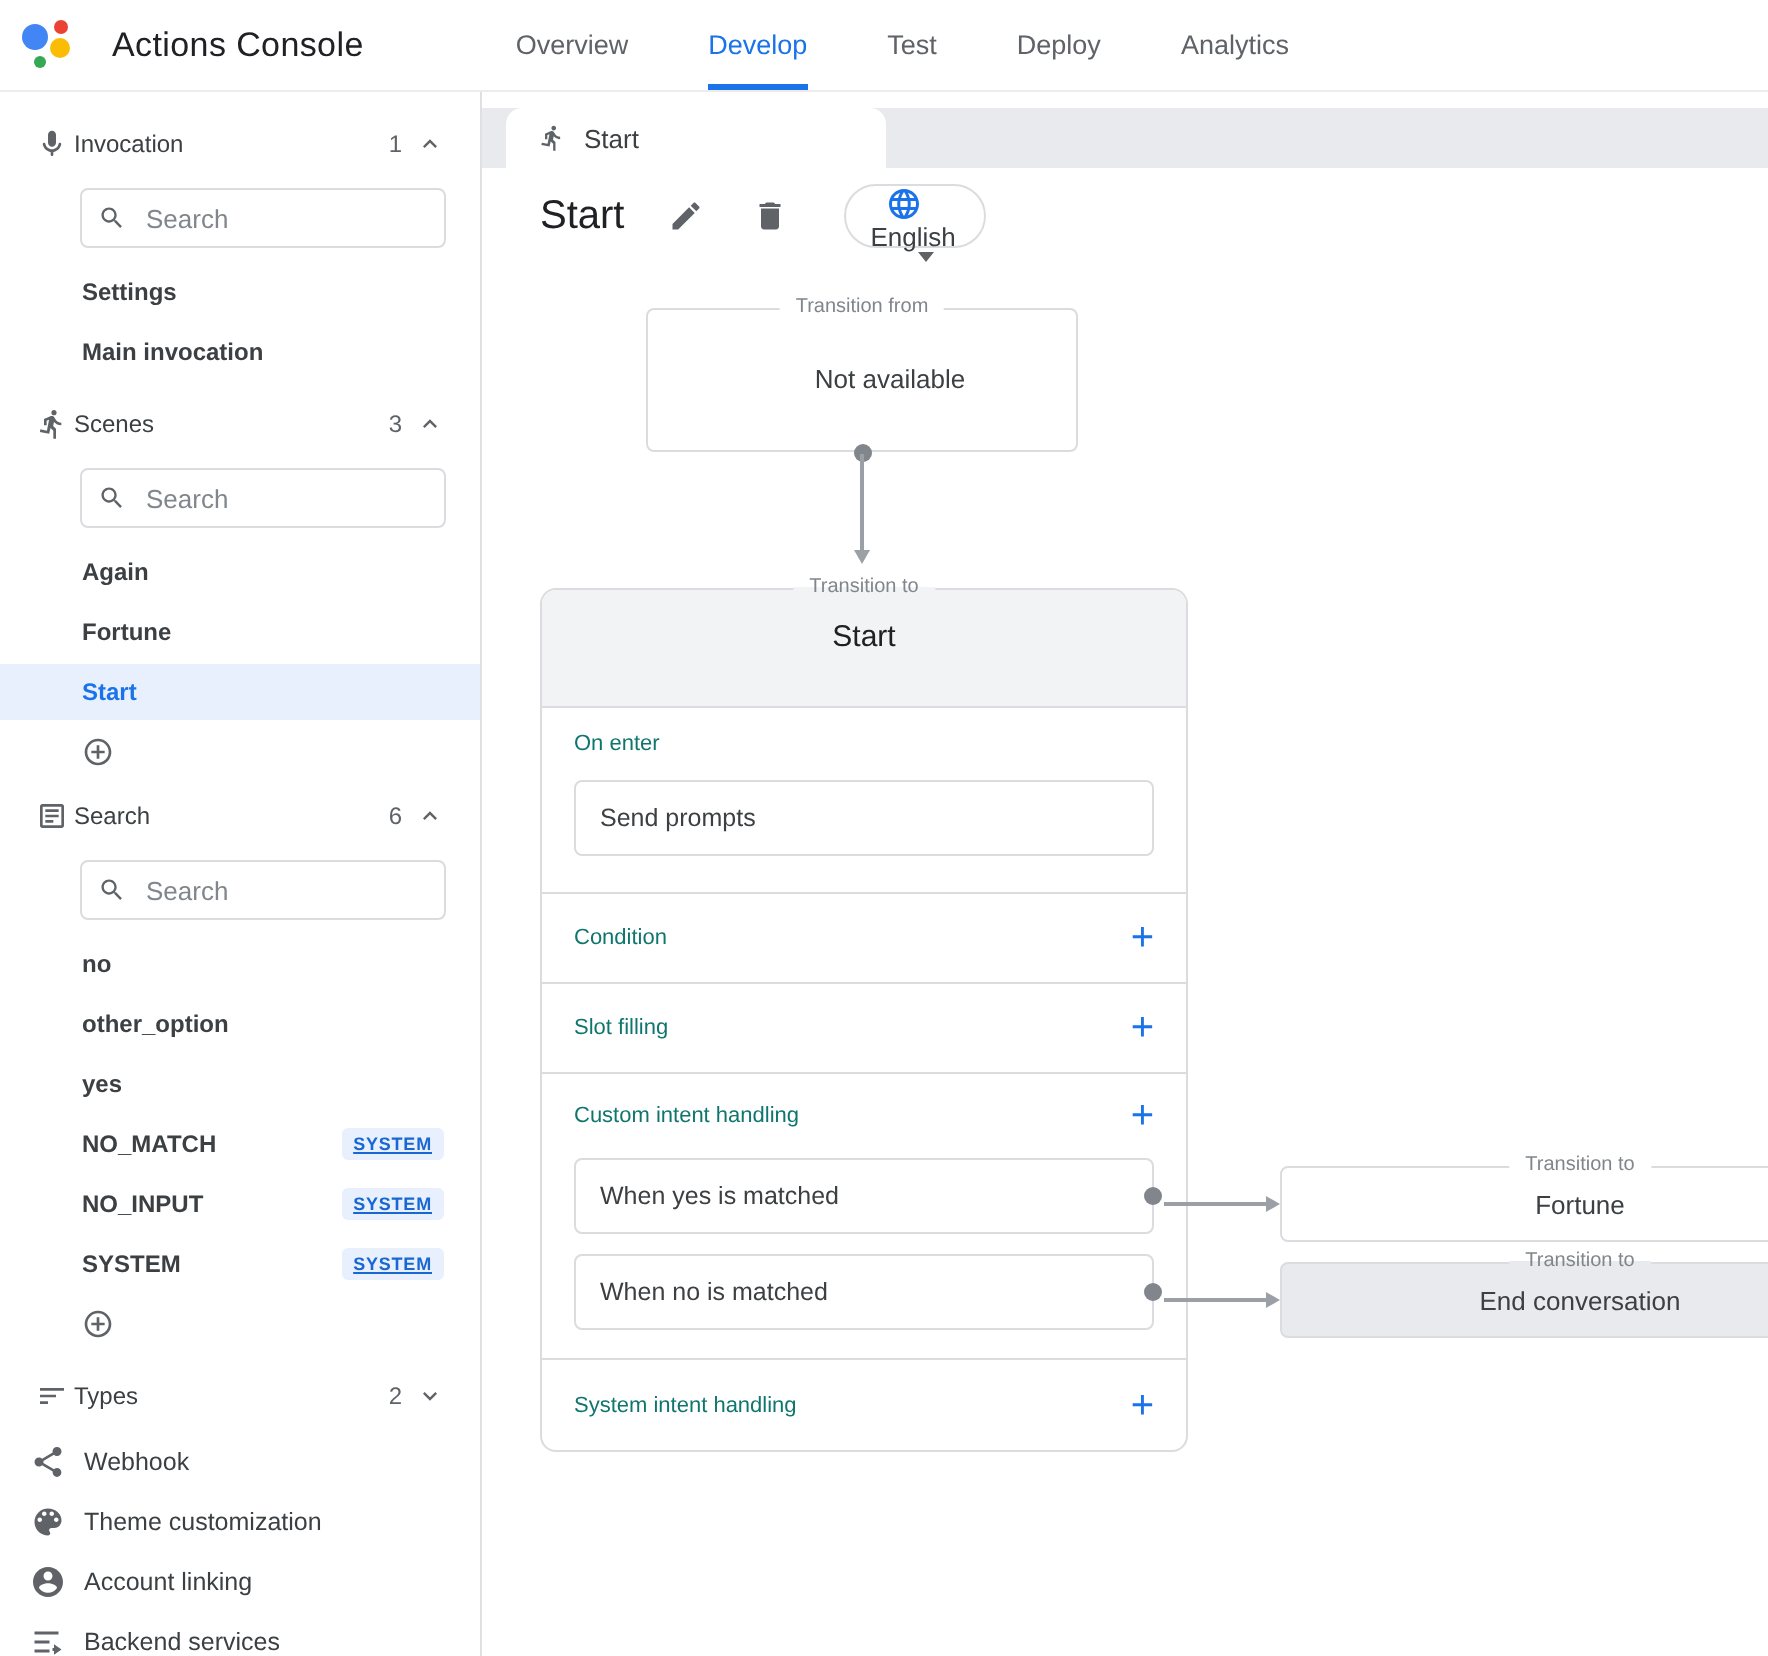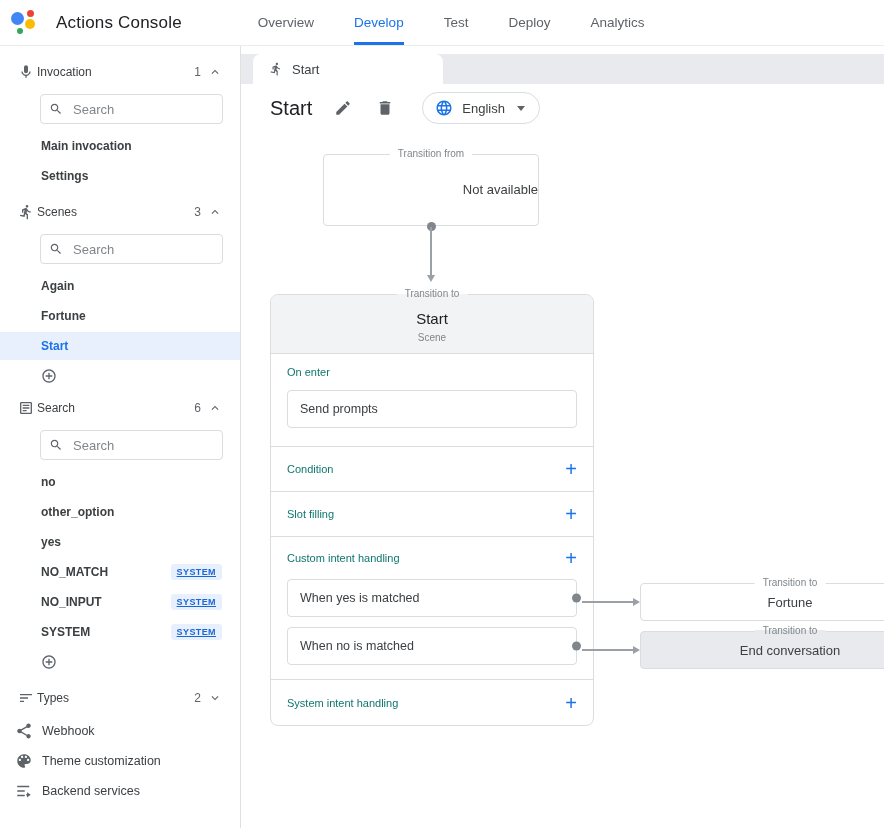--- a/index.html
+++ b/index.html
@@ -63,33 +63,33 @@
   .tab { height:30px; width:190px; background:#fff; border-radius:8px 8px 0 0; display:flex; align-items:center;
     padding-left:16px; gap:9px; font-size:13px; color:#3c4043; cursor:pointer; }
   .tab .sicon { width:14px; height:14px; color:#5f6368; }
   .tab .sicon svg { width:14px; height:14px; display:block; }
   .toolbar { height:48px; display:flex; align-items:center; padding-left:29px; background:#fff; }
   .scene-title { font-size:20px; color:#202124; }
   .tool-btn { background:none; border:none; padding:0; margin-left:22px; width:20px; height:20px; color:#5f6368; cursor:pointer; }
   .tool-btn svg { width:18px; height:18px; display:block; }
   .lang-pill { margin-left:26px; height:32px; border:1px solid #dadce0; border-radius:16px; background:#fff;
     display:flex; align-items:center; padding:0 14px 0 12px; font-size:13px; color:#3c4043; cursor:pointer;
-    font-family:"Liberation Sans", sans-serif; }
+    font-family:"Liberation Sans", sans-serif;flex-direction:column; }
   .lang-pill .sicon { width:18px; height:18px; color:#1a73e8; margin-right:9px; }
   .lang-pill .sicon svg { width:18px; height:18px; display:block; }
   .caret-down { width:0; height:0; border-left:4px solid transparent; border-right:4px solid transparent;
     border-top:5px solid #5f6368; margin-left:12px; }
 
   
   .canvas { position:relative; flex:1; overflow:hidden; background:#fff; }
   .box-label { position:absolute; top:-7px; left:50%; transform:translateX(-50%); background:#fff;
     padding:0 8px; font-size:10px; color:#80868b; white-space:nowrap; }
   .tf-box { position:absolute; left:82px; top:22px; width:216px; height:72px; border:1px solid #dadce0;
     border-radius:4px; background:#fff; }
-  .tf-value { position:absolute; top:27px; left:0; width:100%; text-align:right; font-size:13px; color:#3c4043; }
+  .tf-value { position:absolute; top:27px; left:14px; width:100%; text-align:center; font-size:13px; color:#3c4043; }
 
   .varrow-dot { position:absolute; left:186px; top:90px; width:9px; height:9px; border-radius:50%; background:#80868b; }
   .varrow-line { position:absolute; left:189px; top:95px; width:2px; height:48px; background:#9aa0a6; }
   .varrow-head { position:absolute; left:186px; top:143px; width:0; height:0;
     border-left:4.5px solid transparent; border-right:4.5px solid transparent; border-top:7px solid #9aa0a6; }
 
   .scene-card { position:absolute; left:29px; top:162px; width:324px; border:1px solid #dadce0;
     border-radius:8px; background:#fff; }
   .scene-card .box-label { background:linear-gradient(180deg,#ffffff 50%,#f1f3f4 50%); }
   .card-header { height:59px; background:#f1f3f4; border-radius:7px 7px 0 0; border-bottom:1px solid #dadce0;
@@ -163,22 +163,22 @@
         </span>
       </div>
       <div class="side-search">
         <span class="sicon">
           <svg viewBox="0 0 24 24" fill="currentColor">
               <path d="M15.5 14h-.79l-.28-.27C15.41 12.59 16 11.11 16 9.5 16 5.91 13.09 3 9.5 3S3 5.91 3 9.5 5.91 16 9.5 16c1.61 0 3.09-.59 4.23-1.57l.27.28v.79l5 4.99L20.49 19l-4.99-5zm-6 0C7.01 14 5 11.99 5 9.5S7.01 5 9.5 5 14 7.01 14 9.5 11.99 14 9.5 14z"></path>
             </svg>
         </span>
         <input placeholder="Search" style="">
       </div>
+      <div class="side-item">Settings</div>
       <div class="side-item">Main invocation</div>
-      <div class="side-item">Settings</div>
 
       <div class="side-row mt8">
         <span class="sicon">
           <svg viewBox="0 0 24 24" fill="currentColor">
               <path d="M13.49 5.48c1.1 0 2-.9 2-2s-.9-2-2-2-2 .9-2 2 .9 2 2 2zm-3.6 13.9l1-4.4 2.1 2v6h2v-7.5l-2.1-2 .6-3c1.3 1.5 3.3 2.5 5.5 2.5v-2c-1.9 0-3.5-1-4.3-2.4l-1-1.6c-.4-.6-1-1-1.7-1-.3 0-.5.1-.8.1l-5.2 2.2v4.7h2v-3.4l1.8-.7-1.6 8.1-4.9-1-.4 2 7 1.4z"></path>
             </svg>
         </span>
         <span class="slbl">Scenes</span>
         <span class="scount">3</span>
         <span class="chev">
@@ -274,20 +274,28 @@
         </span>
         <span class="slbl">Webhook</span>
       </div>
       <div class="side-link">
         <span class="sicon">
           <svg viewBox="0 0 24 24" fill="currentColor">
               <path d="M12 3c-4.97 0-9 4.03-9 9s4.03 9 9 9c.83 0 1.5-.67 1.5-1.5 0-.39-.15-.74-.39-1.01-.23-.26-.38-.61-.38-.99 0-.83.67-1.5 1.5-1.5H16c2.76 0 5-2.24 5-5 0-4.42-4.03-8-9-8zm-5.5 9c-.83 0-1.5-.67-1.5-1.5S5.67 9 6.5 9 8 9.67 8 10.5 7.33 12 6.5 12zm3-4C8.67 8 8 7.33 8 6.5S8.67 5 9.5 5s1.5.67 1.5 1.5S10.33 8 9.5 8zm5 0c-.83 0-1.5-.67-1.5-1.5S13.67 5 14.5 5s1.5.67 1.5 1.5S15.33 8 14.5 8zm3 4c-.83 0-1.5-.67-1.5-1.5S16.67 9 17.5 9s1.5.67 1.5 1.5-.67 1.5-1.5 1.5z"></path>
             </svg>
         </span>
         <span class="slbl">Theme customization</span>
+      </div>
+      <div class="side-link">
+        <span class="sicon">
+          <svg viewBox="0 0 24 24" fill="currentColor">
+              <path d="M12 2C6.48 2 2 6.48 2 12s4.48 10 10 10 10-4.48 10-10S17.52 2 12 2zm0 3c1.66 0 3 1.34 3 3s-1.34 3-3 3-3-1.34-3-3 1.34-3 3-3zm0 14.2c-2.5 0-4.71-1.28-6-3.22.03-1.99 4-3.08 6-3.08 1.99 0 5.97 1.09 6 3.08-1.29 1.94-3.5 3.22-6 3.22z"></path>
+            </svg>
+        </span>
+        <span class="slbl">Account linking</span>
       </div>
       <div class="side-link">
         <span class="sicon">
           <svg viewBox="0 0 24 24" fill="currentColor">
               <path d="M3 5h16v2H3zm0 6h10v2H3zm0 6h10v2H3zm13-3.5l5 3.5-5 3.5v-2.5h-1v-2h1z"></path>
             </svg>
         </span>
         <span class="slbl">Backend services</span>
       </div>
 
@@ -337,21 +345,20 @@
         </div>
 
         <div class="varrow-dot"></div>
         <div class="varrow-line"></div>
         <div class="varrow-head"></div>
 
         <div class="scene-card">
           <span class="box-label">Transition to</span>
           <div class="card-header">
             <div class="card-title">Start</div>
-            <div class="card-sub">Scene</div>
           </div>
 
           <div class="sec sec-onenter">
             <div class="sec-label">On enter</div>
             <div class="prompt-box">Send prompts</div>
           </div>
 
           <div class="sec sec-row">
             <span class="sec-label">Condition</span>
             <button class="plus-btn">+</button>

